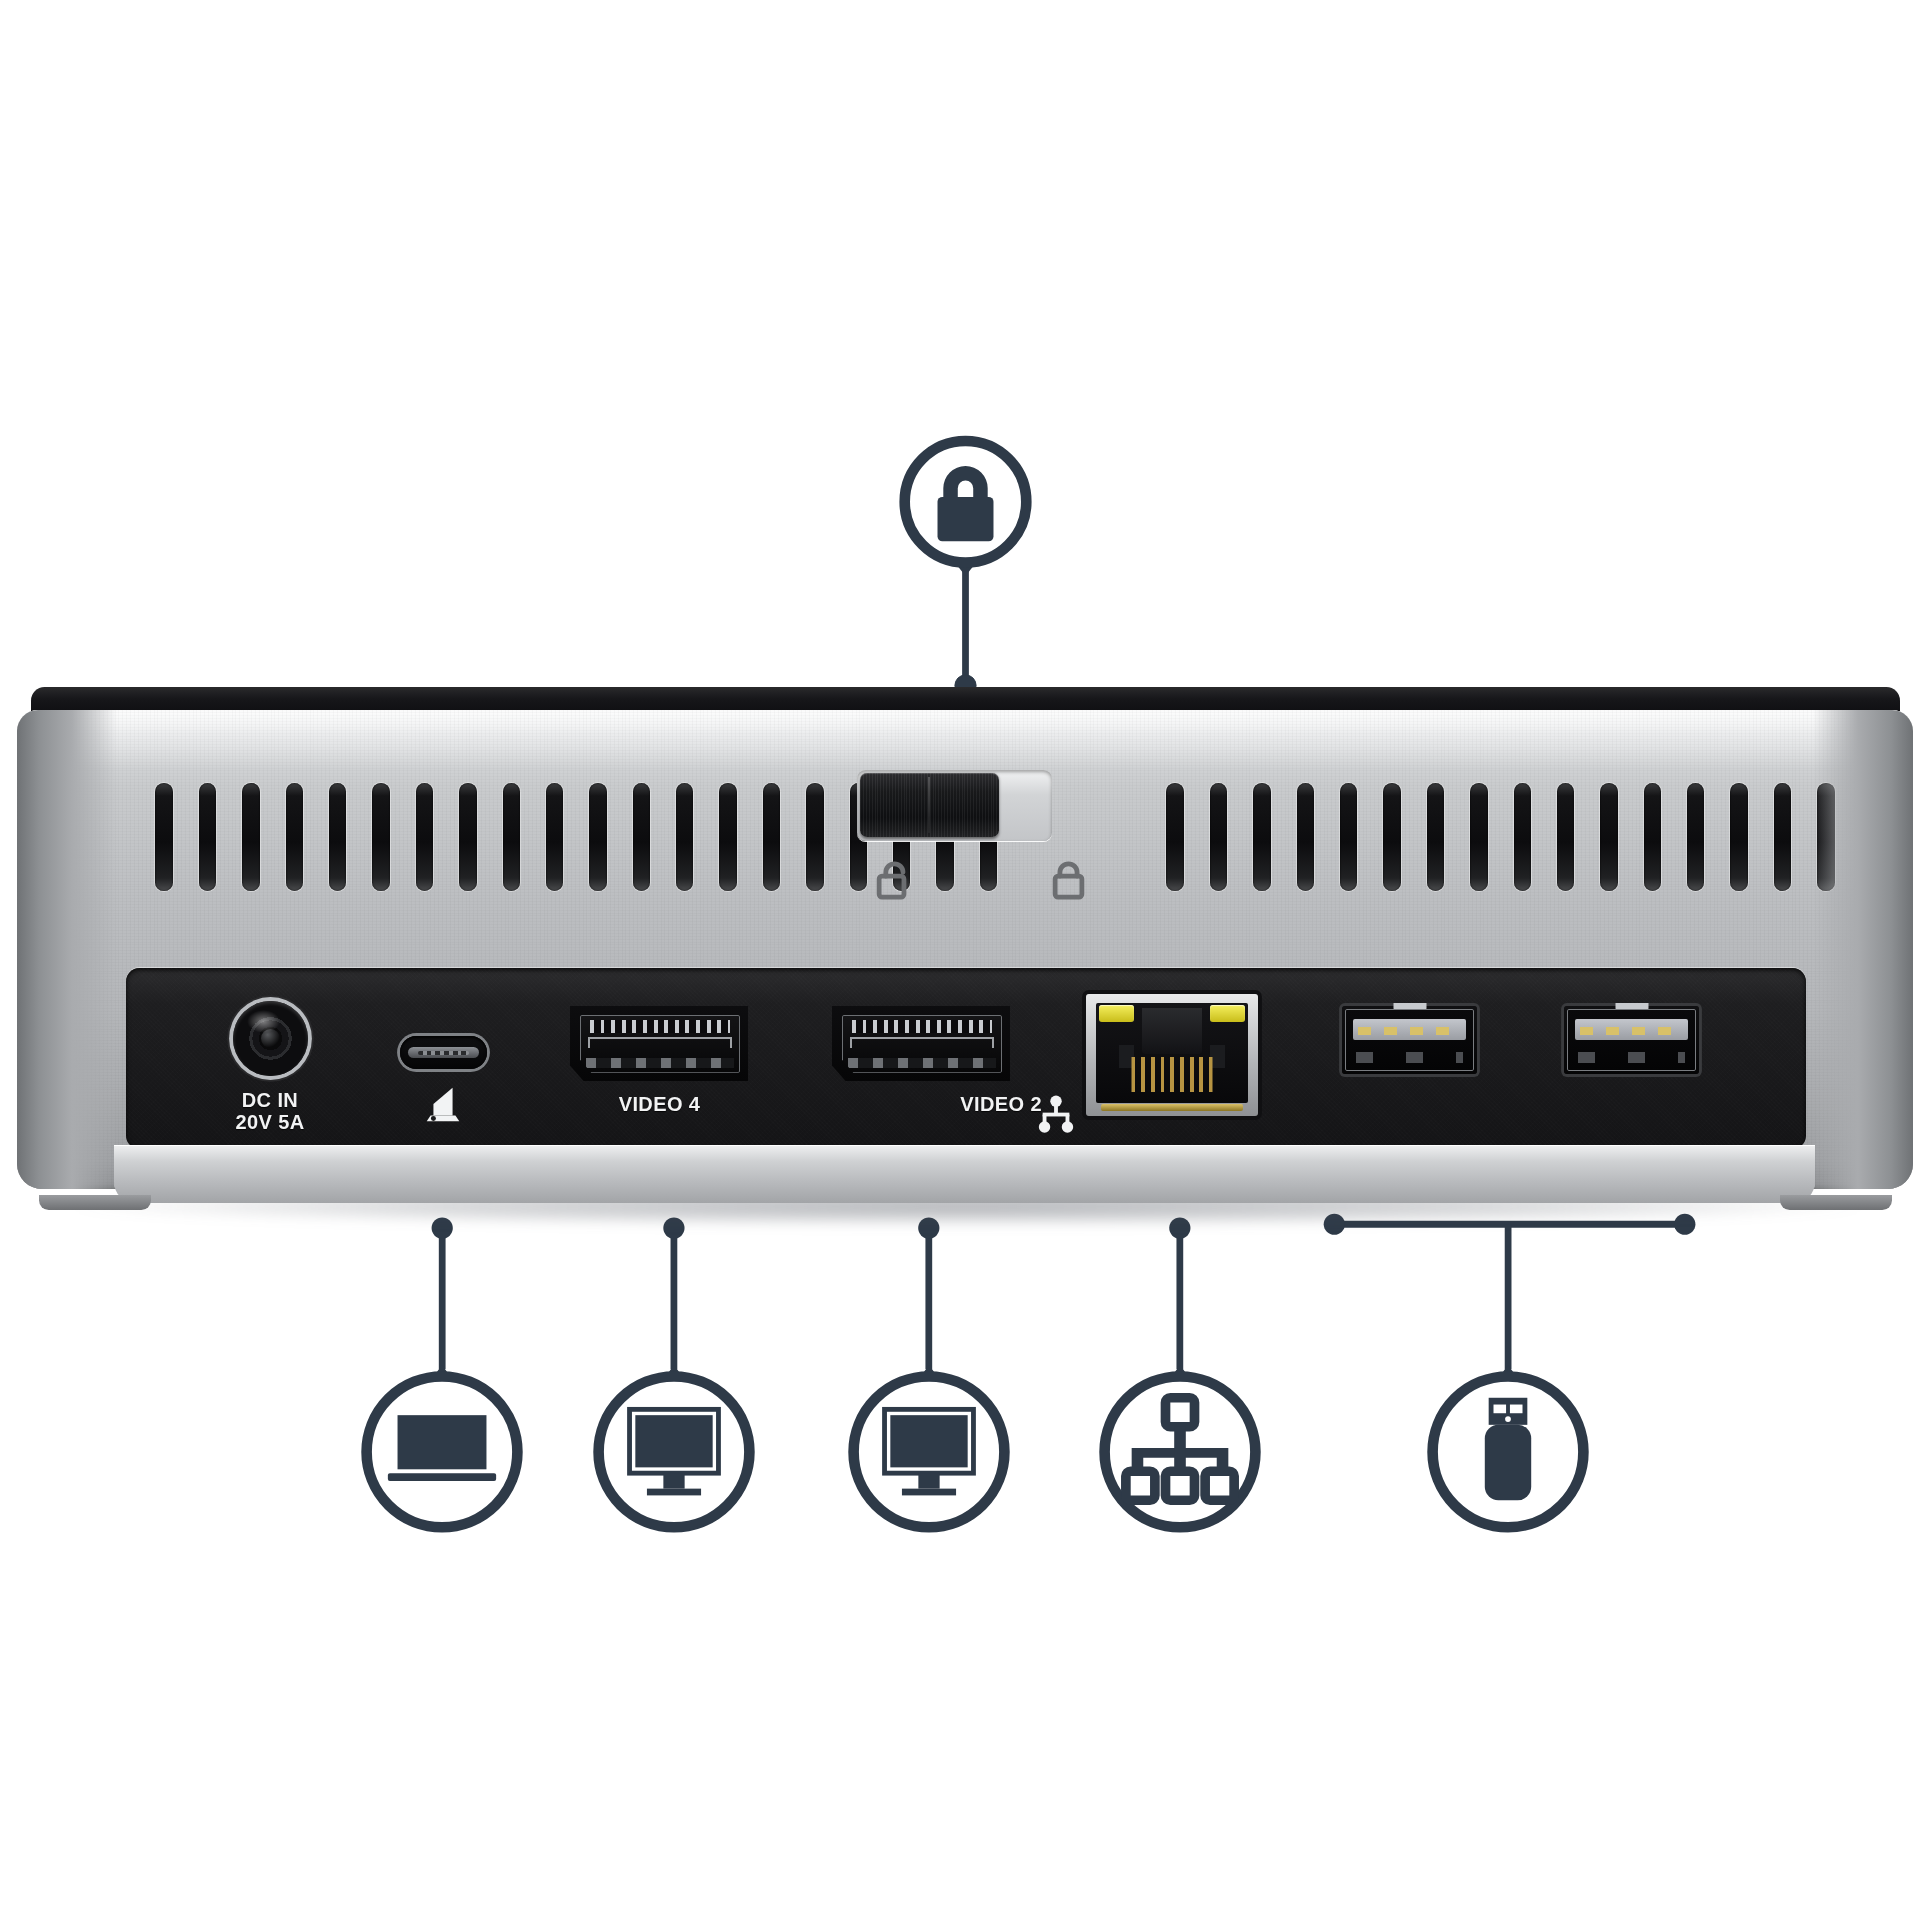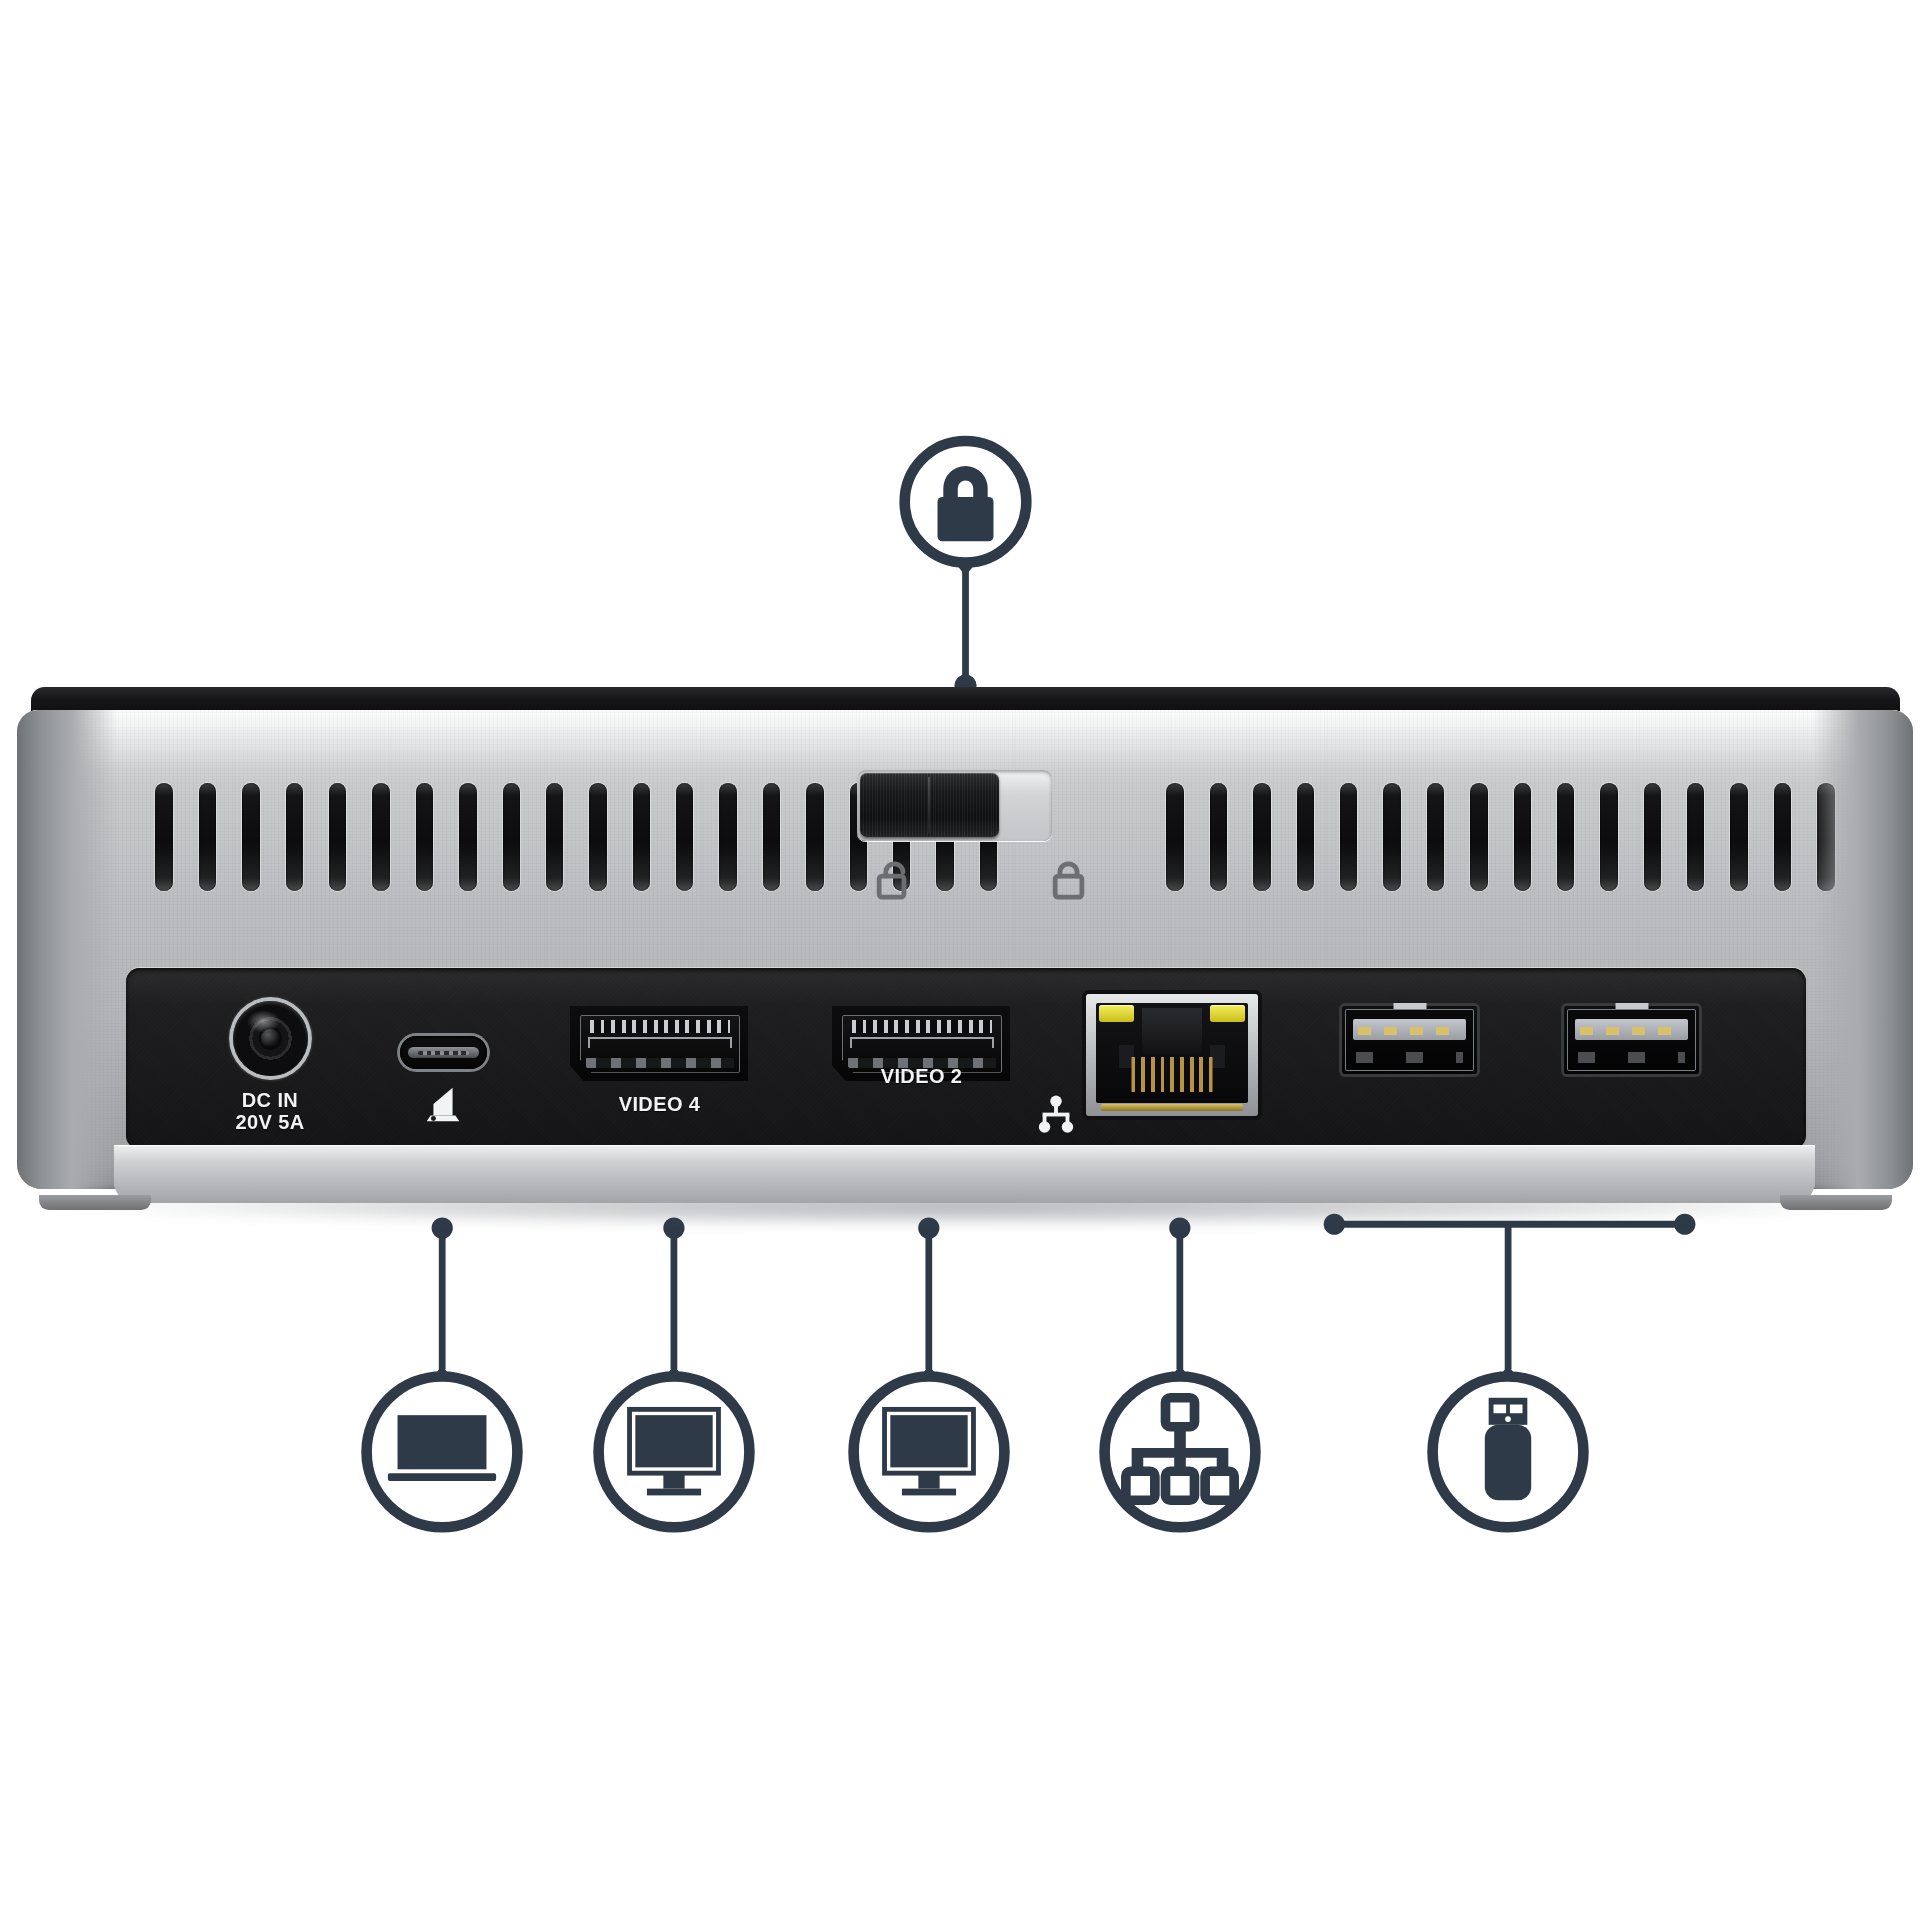--- a/index.html
+++ b/index.html
@@ -432,21 +432,21 @@
 
   <div class="silk-icon" style="left:421px;top:1083px;">
     <svg width="44" height="44" viewBox="0 0 46 46">
       <path d="M33 5 L13 22 v12 h20 z" fill="#f2f3f4"></path>
       <path d="M10 34 h26 l4 6 H6 z" fill="#f2f3f4"></path>
       <circle cx="13" cy="37" r="2.6" fill="#1a1a1c"></circle>
     </svg>
   </div>
 
   <div class="silk" style="left:539px;top:1093px;width:241px;">VIDEO 4</div>
-  <div class="silk" style="left:801px;top:1065px;width:241px;">VIDEO 2</div>
+  <div class="silk" style="left:801px;top:1093px;width:241px;text-align:right;">VIDEO 2</div>
 
   <div class="silk-icon" style="left:1035px;top:1095px;">
     <svg width="42" height="41" viewBox="0 0 44 42">
       <circle cx="22" cy="6" r="6" fill="#f2f3f4"></circle>
       <rect x="20" y="10" width="4" height="10" fill="#f2f3f4"></rect>
       <rect x="8" y="18" width="28" height="4" fill="#f2f3f4"></rect>
       <rect x="8" y="20" width="4" height="8" fill="#f2f3f4"></rect>
       <rect x="32" y="20" width="4" height="8" fill="#f2f3f4"></rect>
       <circle cx="10" cy="33" r="6" fill="#f2f3f4"></circle>
       <circle cx="34" cy="33" r="6" fill="#f2f3f4"></circle>

